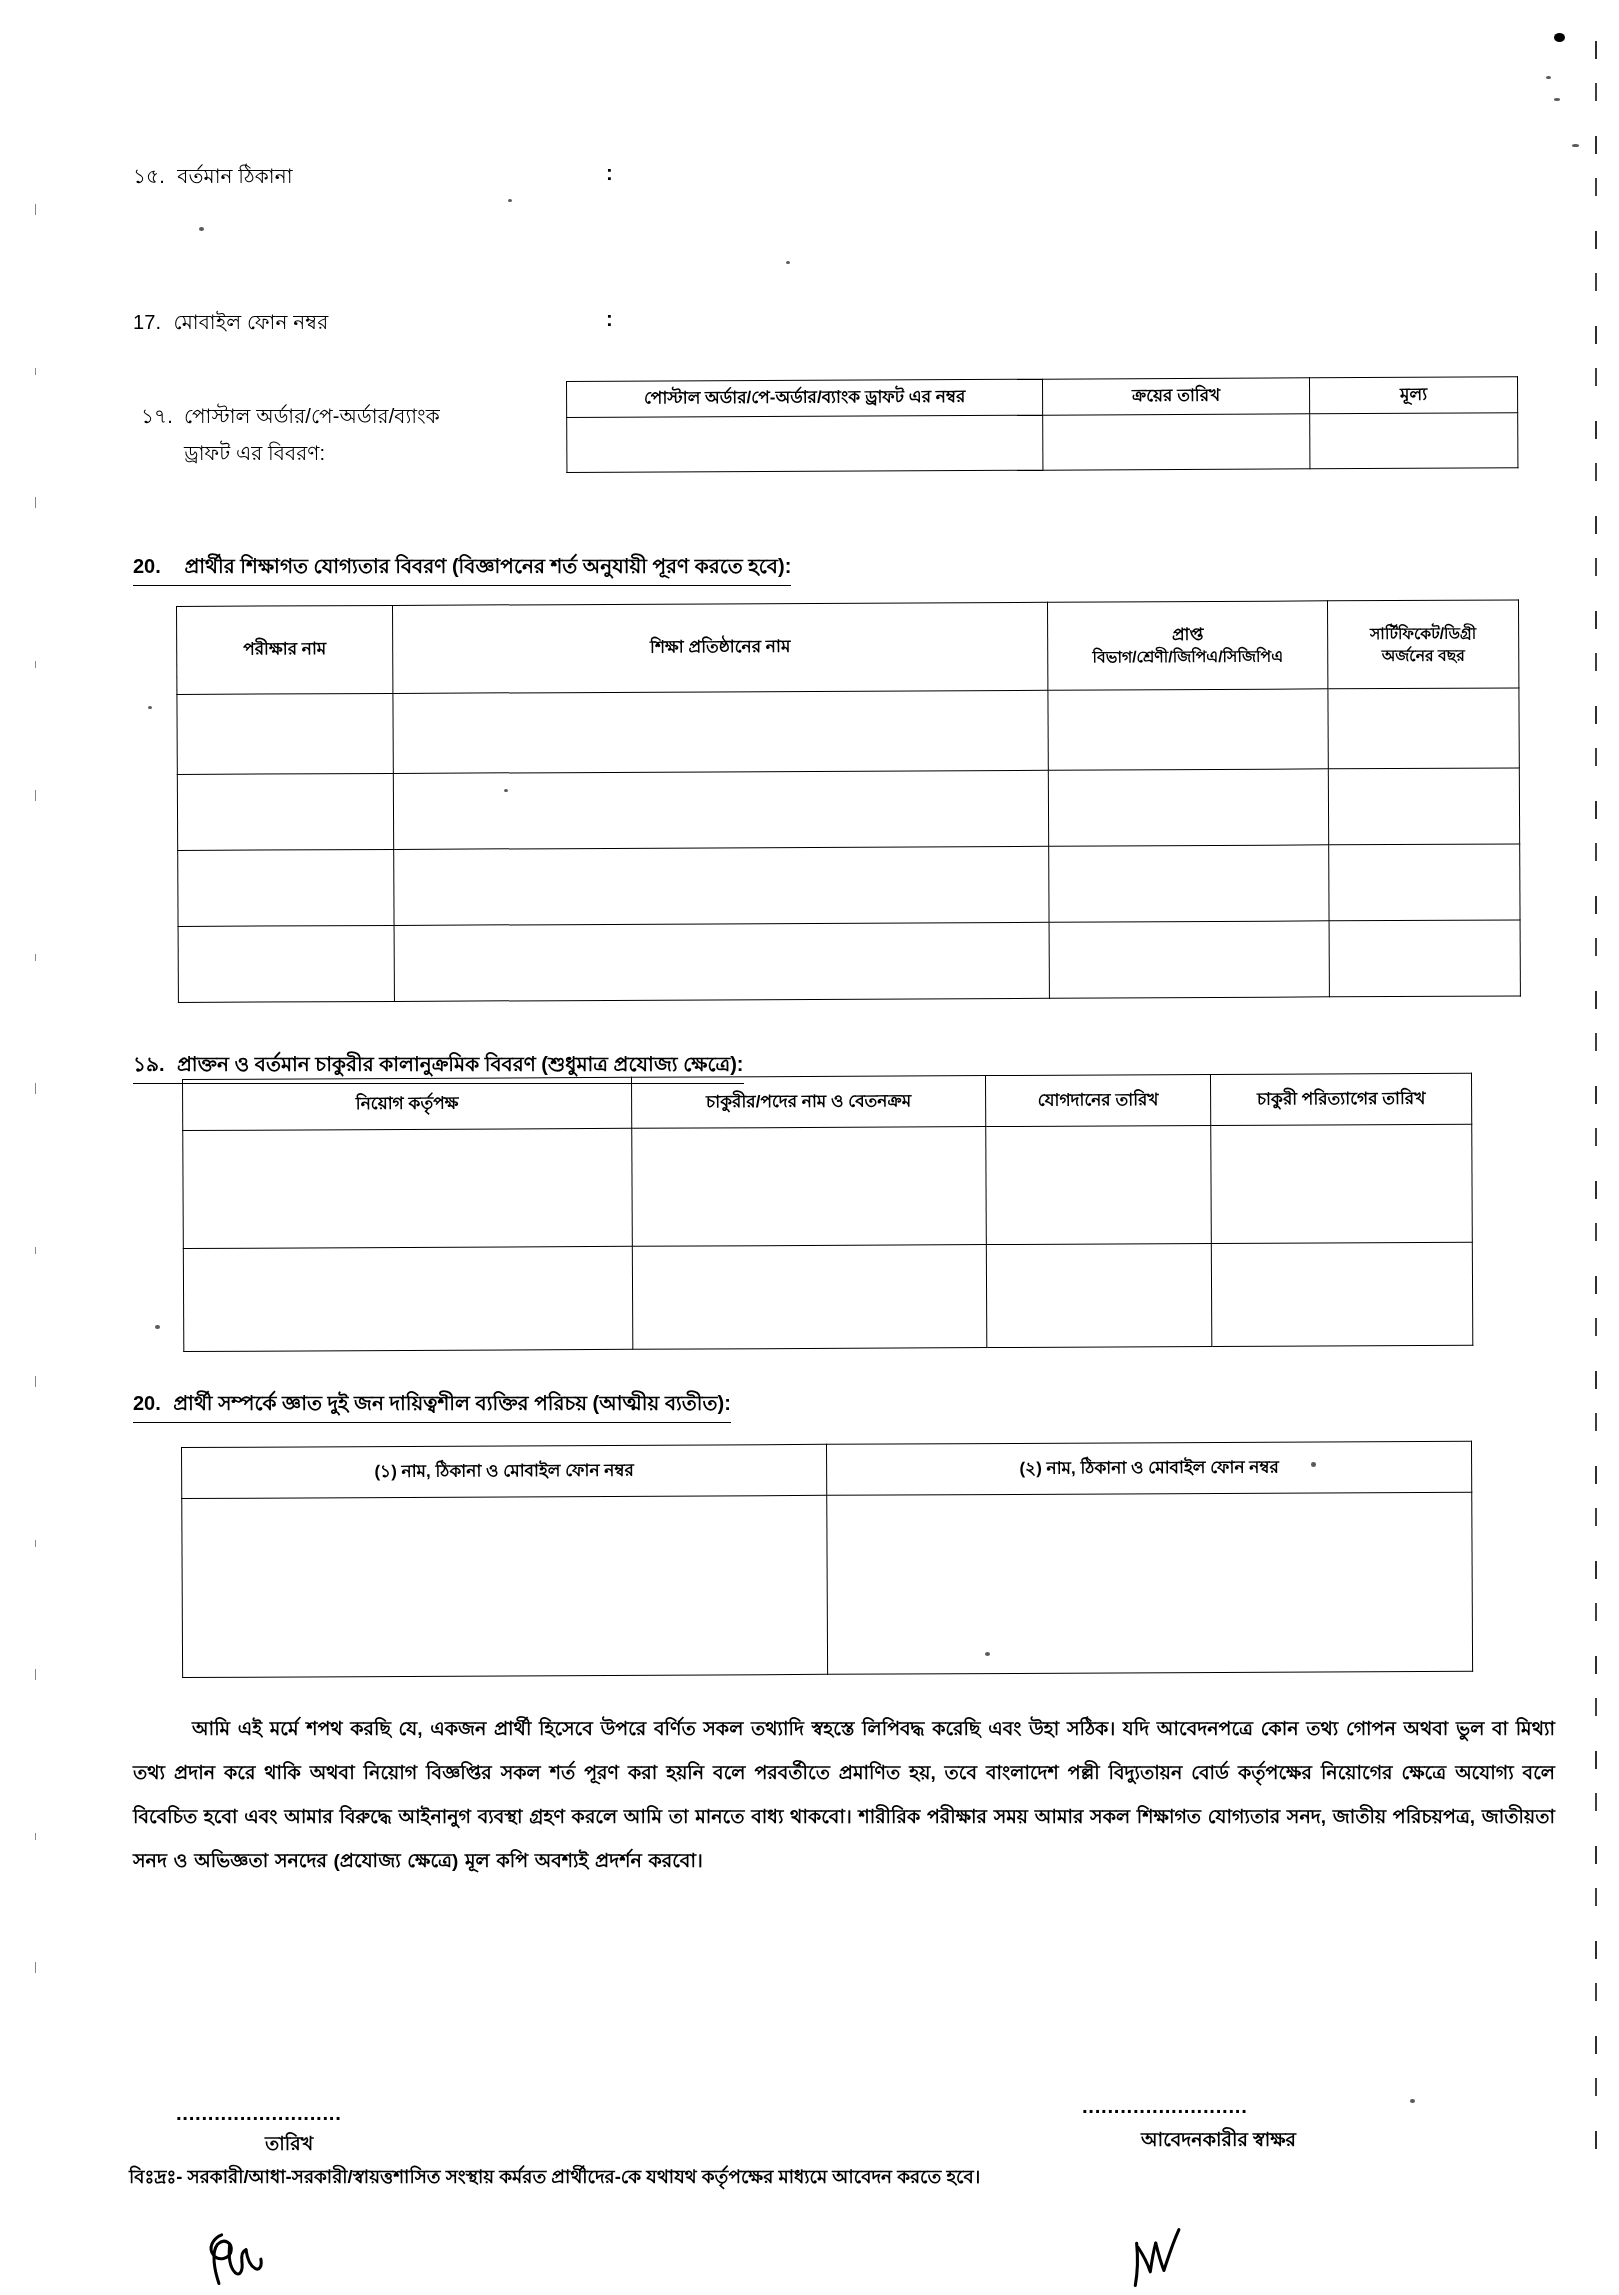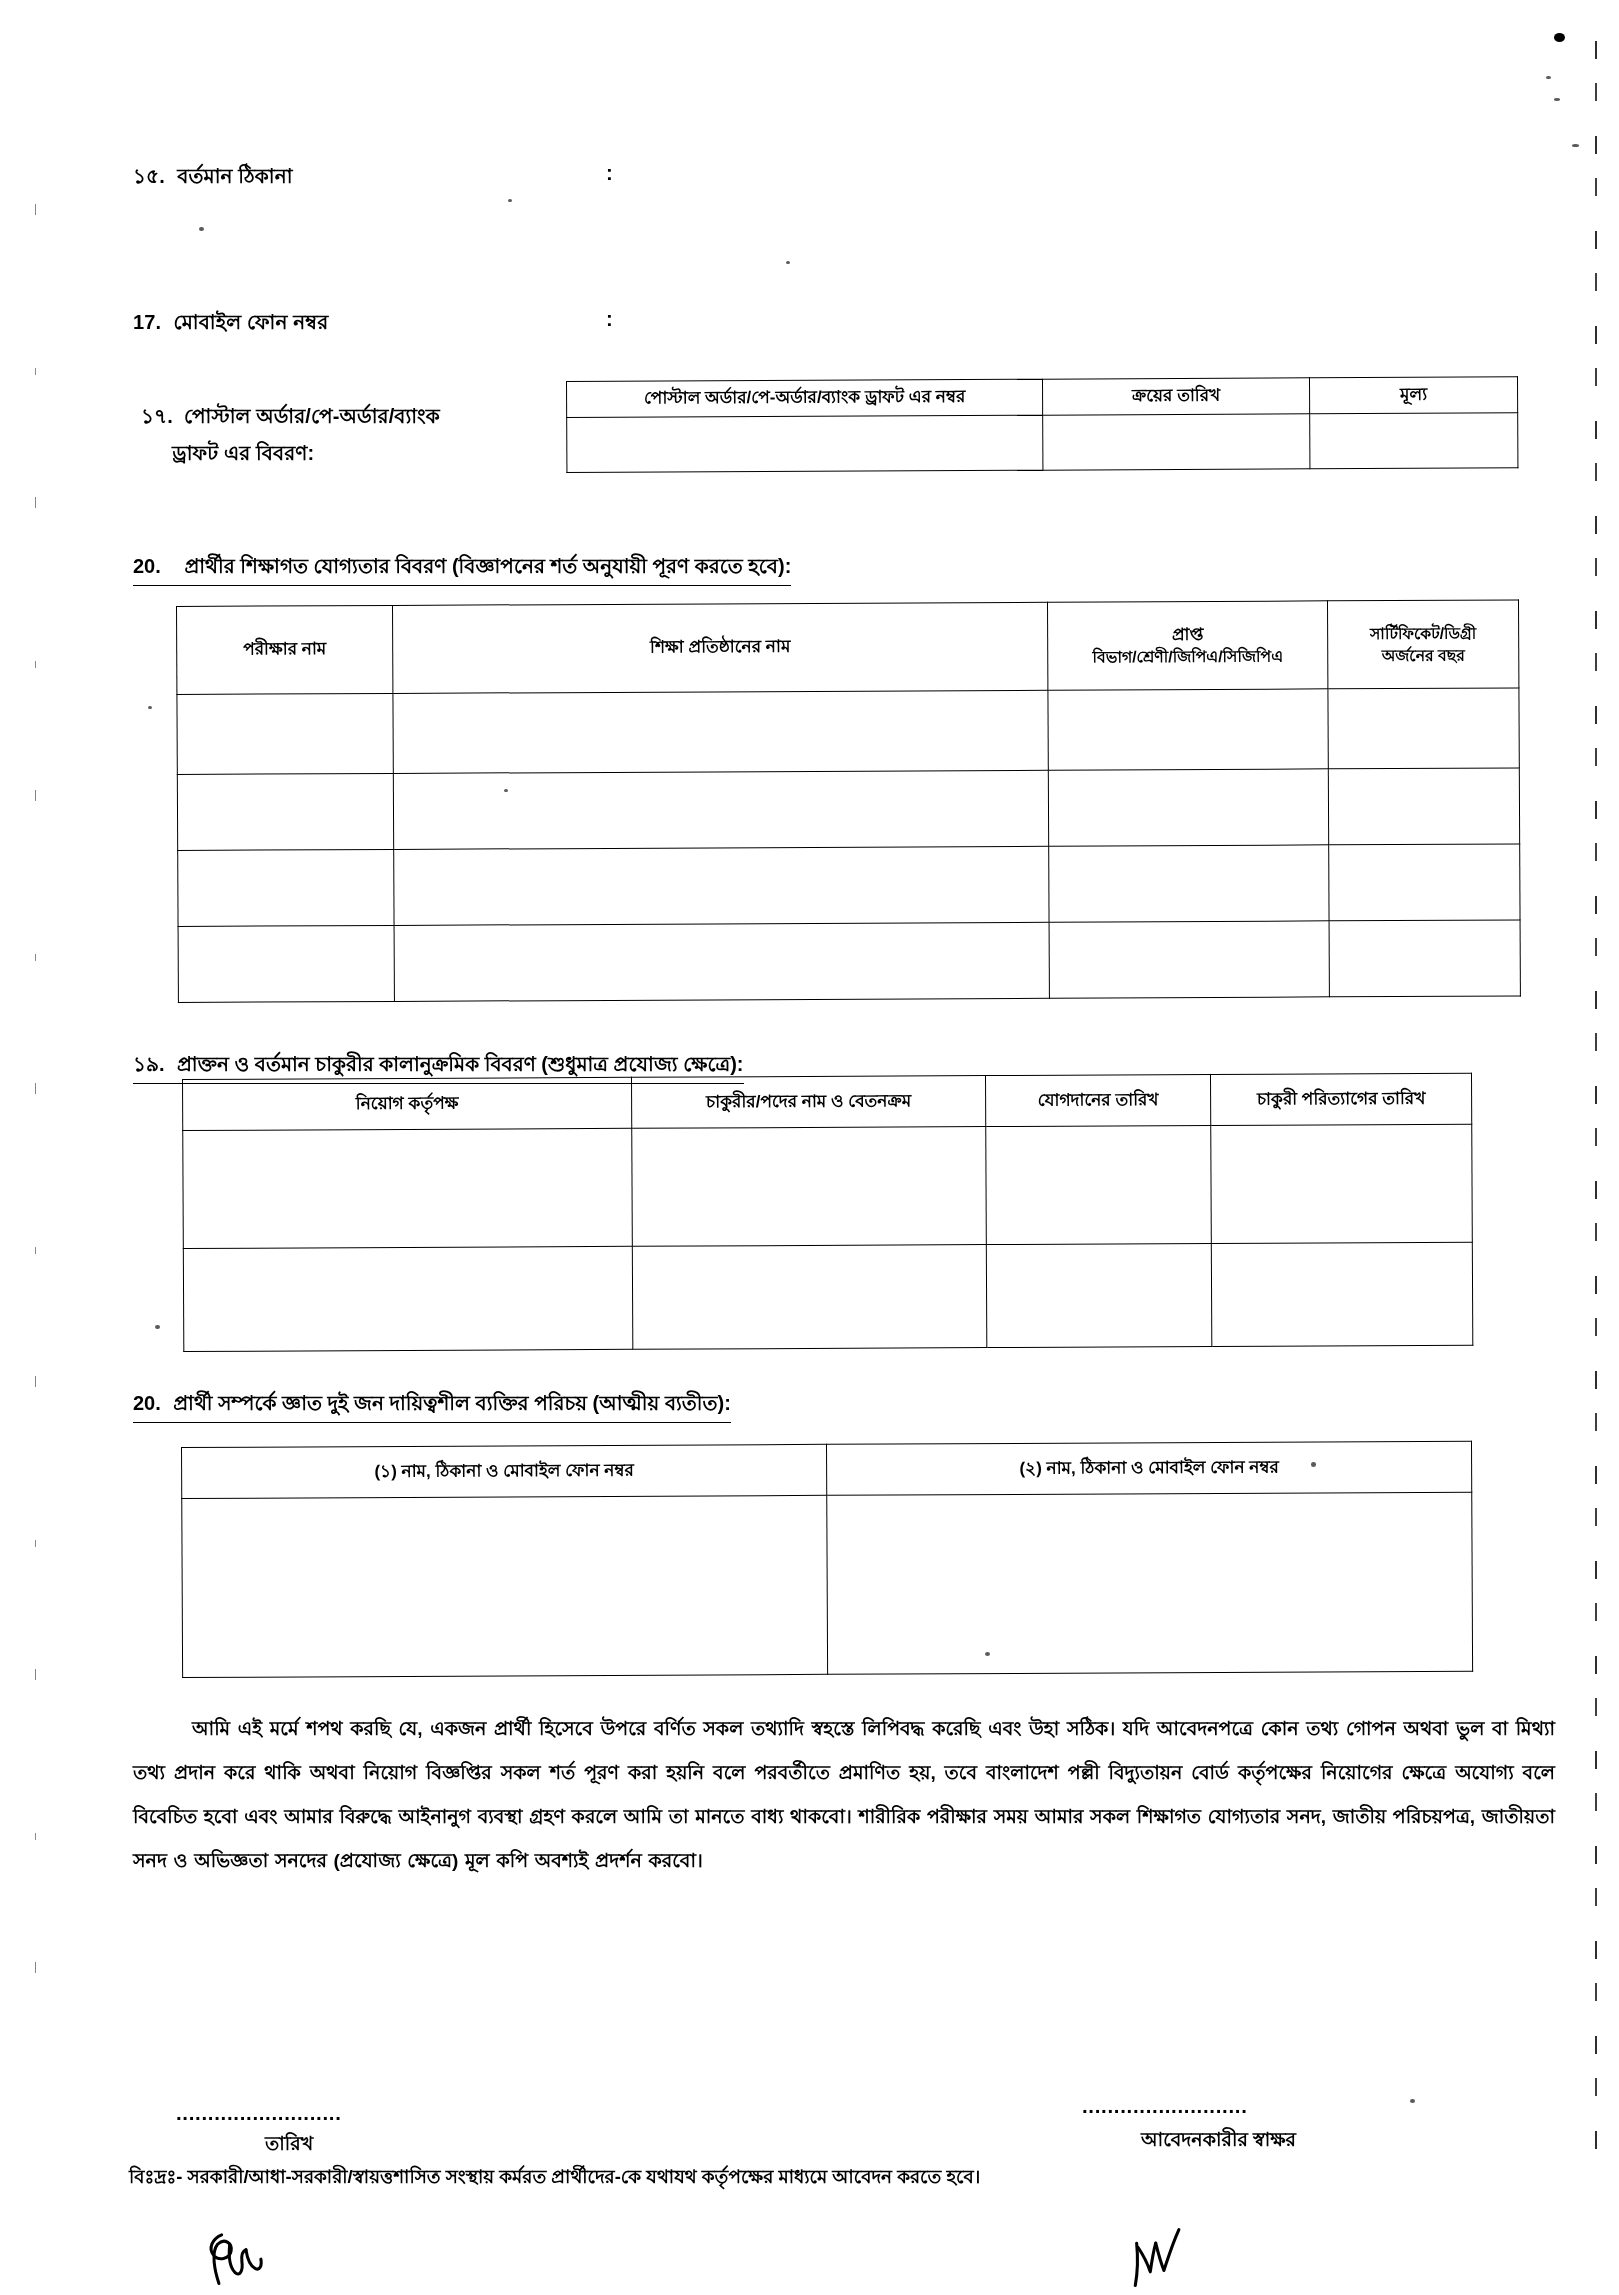--- a/index.html
+++ b/index.html
@@ -63,21 +63,21 @@
   
   .ln {
     position: absolute;
     white-space: nowrap;
     font-weight: 700;
     letter-spacing: 0.1px;
   }
   .item-label {
     font-size: 20px;
     line-height: 1.45;
-    font-weight: 700;
+    font-weight: 400;
   }
   .colon {
     position: absolute;
     font-size: 20.4px;
     font-weight: 700;
   }
   .section-head {
     position: absolute;
     font-size: 20px;
     font-weight: 700;
@@ -182,21 +182,21 @@
     <span>17.</span>
     <span style="margin-left:6.8px;">মোবাইল ফোন নম্বর</span>
   </div>
   <div class="colon" style="left:606px; top:308px;">:</div>
   <div style="position:absolute; left:633px; top:308px; width:885px; height:41px; font-size:19px; font-weight:700;"></div>
 
   <div class="ln item-label" style="left:133px; top:402px;margin-left:8px;">
     <span>১৭.</span>
     <span style="margin-left:5.4px;">পোস্টাল অর্ডার/পে-অর্ডার/ব্যাংক</span>
   </div>
-  <div class="ln item-label" style="left:172px; top:439px;">
+  <div class="ln item-label" style="left:184px; top:439px;">
     <span>ড্রাফট এর বিবরণ:</span>
   </div>
 
   <table class="form-table tilt" style="left:566px; top:381px; width:951px;">
     <colgroup>
       <col style="width:476px">
       <col style="width:267px">
       <col style="width:208px">
     </colgroup>
     <thead>

